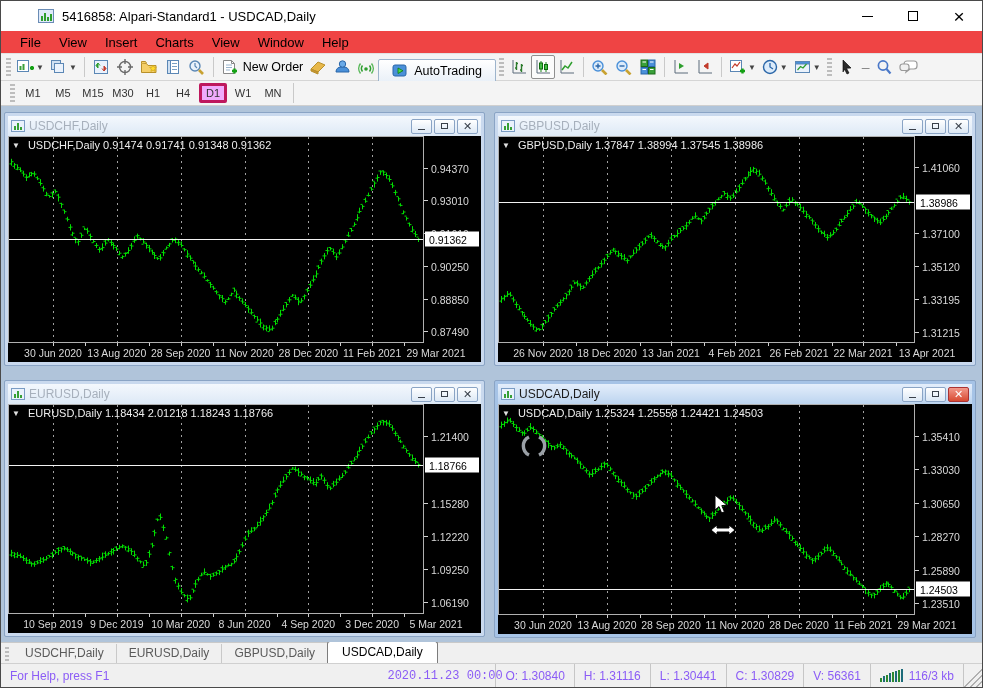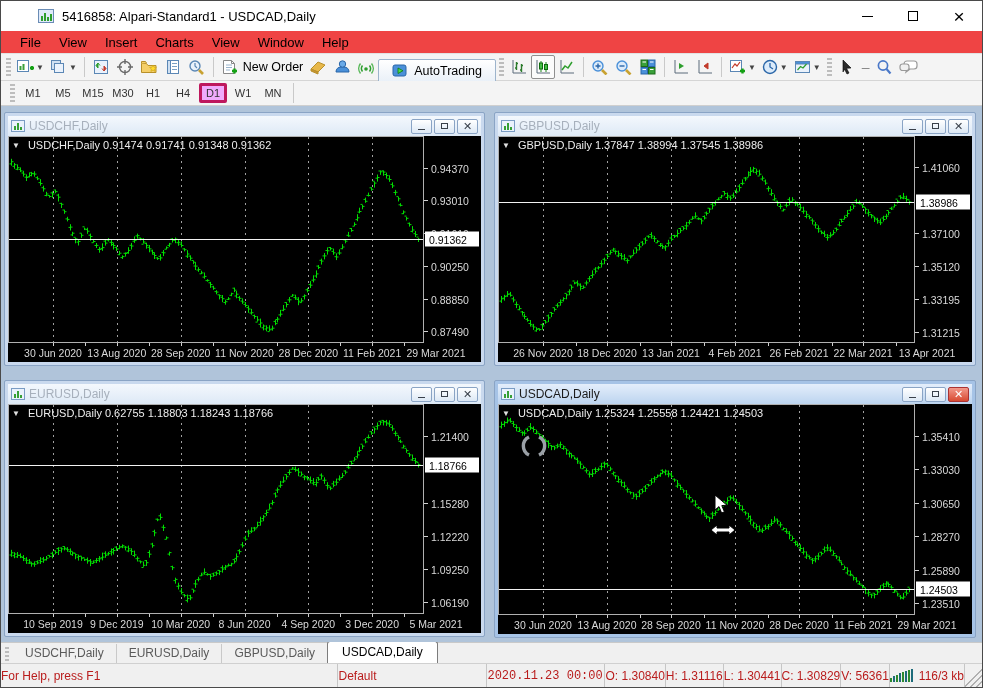--- a/index.html
+++ b/index.html
@@ -75,21 +75,21 @@
   .tabbar { height:21px; background:#f0f0f0; border-top:1px solid #c9c9c9; display:flex; align-items:flex-end; padding:0 2px; flex:0 0 auto; }
   .tab-grip { width:4px; height:14px; margin:0 4px 2px 2px;
     background:repeating-linear-gradient(180deg,#bdbdbd 0 2px, transparent 2px 4px); }
   .tab { padding:2px 12px 3px; font-size:12px; color:#5a5a5a; border-right:1px solid #c9c9c9; align-self:center; }
   .tab.last { border-right:none; }
   .tab.active { background:#fff; color:#000; border:1px solid #7c7c7c; border-bottom:none;
     border-radius:3px 3px 0 0; padding:3px 14px 4px; align-self:flex-end; }
 
   
   .statusbar { height:24px; background:#f0f0f0; border-top:1px solid #d0d0d0; display:flex; align-items:stretch; font-size:12px; flex:0 0 auto; }
-  .seg { display:flex; align-items:center; padding:0 0; border-right:1px solid #c6c6c6; color:#b91c1c; white-space:nowrap; }
+  .seg { display:flex; align-items:center; padding:0 9px; border-right:1px solid #c6c6c6; color:#8b5cf6; white-space:nowrap; }
   .seg.help { flex:1 1 auto; border-right:none; }
   .seg.profile { width:150px; border-left:1px solid #c6c6c6; }
   .seg.time { width:118px;font-family:Liberation Mono, monospace; }
   .seg.nogrow { flex:0 0 auto; }
   .traffic { display:flex; align-items:flex-end; gap:1px; margin-right:6px; height:13px; }
   .traffic i { width:2px; display:block; }
   .resize-grip { width:17px; border-right:none; background:
     linear-gradient(135deg, transparent 0 55%, #b0b0b0 55% 60%, transparent 60% 70%, #b0b0b0 70% 75%, transparent 75% 85%, #b0b0b0 85% 90%, transparent 90%); }
 </style>
 </head>
@@ -1336,21 +1336,21 @@
               <span class="mx"></span>
             </span>
           <span class="wbtn">
               <span class="cl">✕</span>
             </span>
         </span>
       </div>
       <div class="chart-area">
         <div class="legend">
             <span class="tri">▼</span>
-            <span>EURUSD,Daily  0.62755 1.18803 1.18243 1.18766</span>
+            <span>EURUSD,Daily  1.18434 2.01218 1.18243 1.18766</span>
           </div>
       <svg width="473" height="229">
             <line x1="45.5" y1="1" x2="45.5" y2="209" stroke="#c8c8c8" stroke-dasharray="2,4" stroke-opacity="0.8"></line>
             <line x1="45.5" y1="210" x2="45.5" y2="213" stroke="#d0d0d0"></line>
             <line x1="77.5" y1="210" x2="77.5" y2="213" stroke="#d0d0d0"></line>
             <line x1="109.5" y1="1" x2="109.5" y2="209" stroke="#c8c8c8" stroke-dasharray="2,4" stroke-opacity="0.8"></line>
             <line x1="109.5" y1="210" x2="109.5" y2="213" stroke="#d0d0d0"></line>
             <line x1="141.5" y1="210" x2="141.5" y2="213" stroke="#d0d0d0"></line>
             <line x1="173.5" y1="1" x2="173.5" y2="209" stroke="#c8c8c8" stroke-dasharray="2,4" stroke-opacity="0.8"></line>
             <line x1="173.5" y1="210" x2="173.5" y2="213" stroke="#d0d0d0"></line>
@@ -2314,21 +2314,20 @@
   <div class="tabbar">
     <span class="tab-grip"></span>
     <span class="tab">USDCHF,Daily</span>
     <span class="tab">EURUSD,Daily</span>
     <span class="tab last">GBPUSD,Daily</span>
     <span class="tab active">USDCAD,Daily</span>
   </div>
 
   <div class="statusbar">
     <span class="seg help">For Help, press F1</span>
-    <span class="seg profile">Default</span>
     <span class="seg time nogrow">2020.11.23 00:00</span>
     <span class="seg nogrow">O: 1.30840</span>
     <span class="seg nogrow">H: 1.31116</span>
     <span class="seg nogrow">L: 1.30441</span>
     <span class="seg nogrow">C: 1.30829</span>
     <span class="seg nogrow">V: 56361</span>
     <span class="seg nogrow">
       <span class="traffic">
         <i style="height:4px;background:#2e8b2e"></i>
           <i style="height:6px;background:#1d6b7a"></i>

